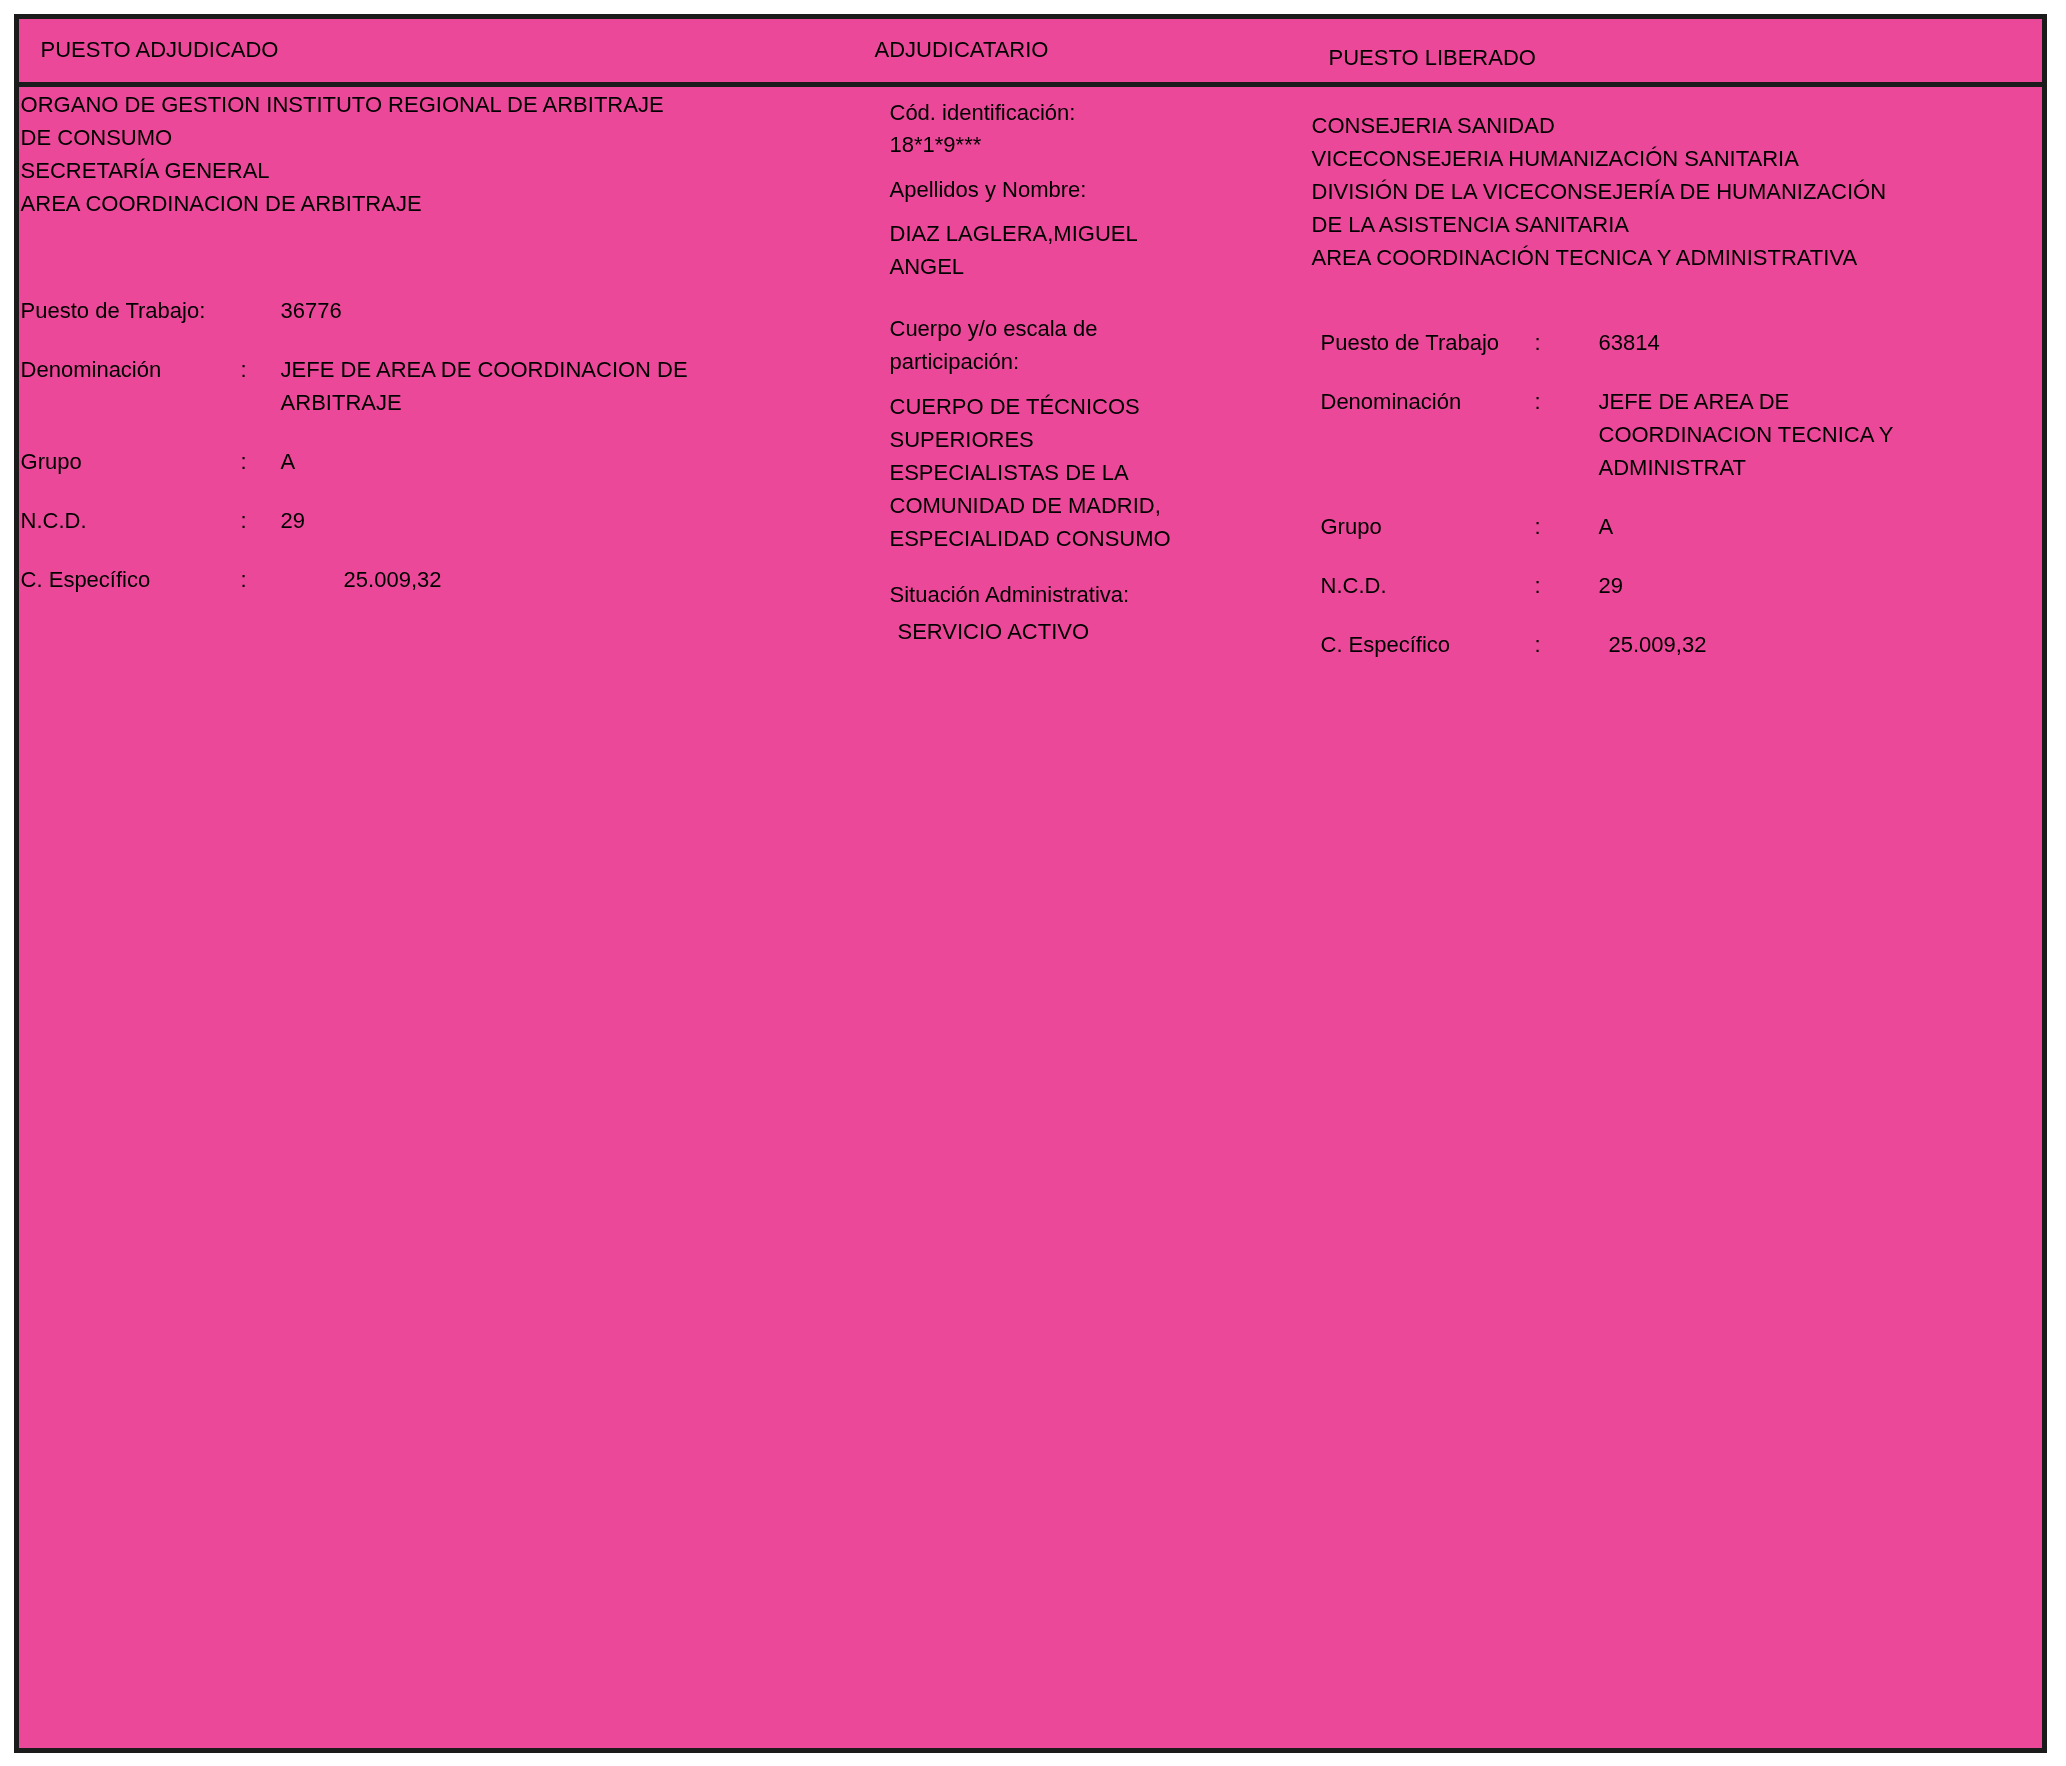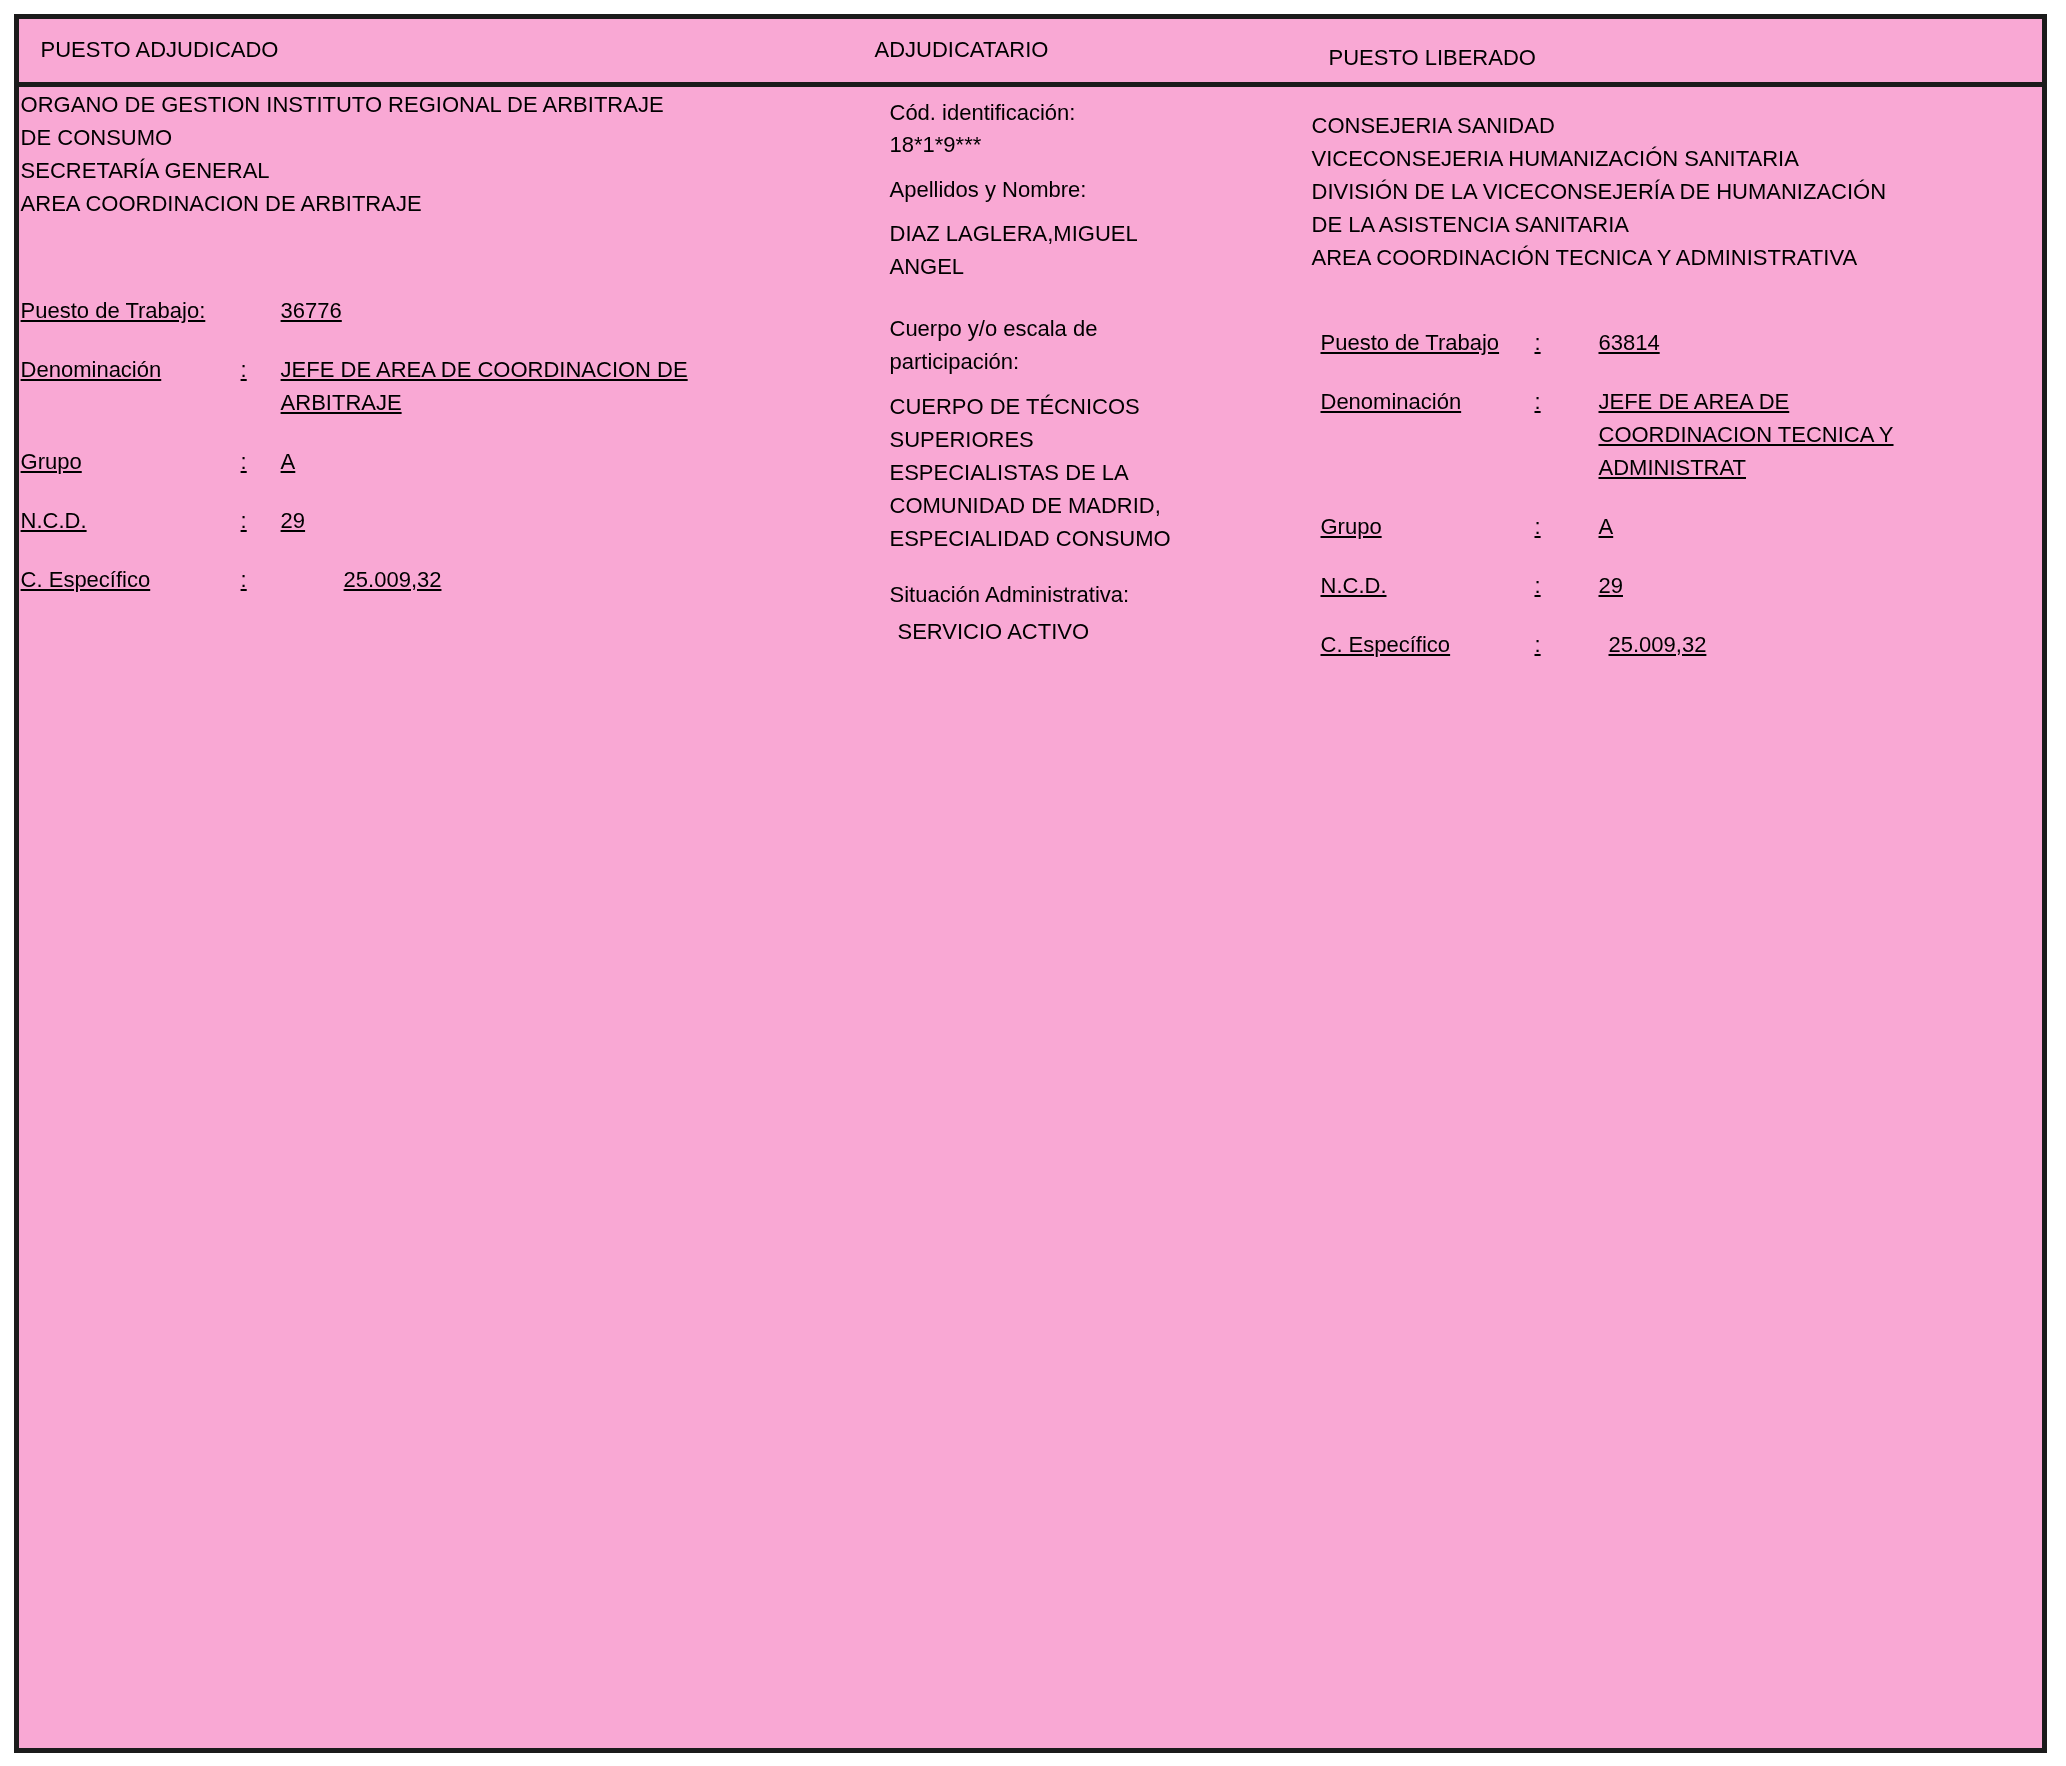--- a/index.html
+++ b/index.html
@@ -17,21 +17,21 @@
     -webkit-font-smoothing: antialiased;
   }
   .sheet {
     position: absolute;
     left: 13.5px;
     top: 13.5px;
     width: 2033px;
     height: 1739px;
     border: 5px solid #1b1b1b;
     box-sizing: border-box;
-    background: #f9a8d4;
+    background: #ec4899;
   }
   .hdr {
     position: relative;
     height: 63px;
     border-bottom: 5px solid #1b1b1b;
   }
   .hdr .h {
     position: absolute;
     top: 50%;
     transform: translateY(-50%);
@@ -67,21 +67,20 @@
   .c2-b6 { top: 495px; }
   .c2-b7 { top: 532px; margin-left: 8px; }
 
   
   .c3-org { left: 1293px; top: 22px;  width: 735px; }
   .c3-kv  { left: 1302px; top: 213px; width: 726px; }
 
   .kv-row {
     display: grid;
     line-height: 33px;
-    text-decoration: underline;
   }
   .c1-kv .kv-row { grid-template-columns: 220px 40px 1fr; }
   .c3-kv .kv-row { grid-template-columns: 214px 64px 1fr; }
   .kv-label { white-space: pre-line; }
   .kv-colon { white-space: nowrap; }
   .kv-value { white-space: pre-line; }
   .kv-row.span-label .kv-label { grid-column: 1 / 3; }
   .kv-value.indent-lg { padding-left: 63px; }
   .kv-value.indent-sm { padding-left: 10px; }
 </style>

